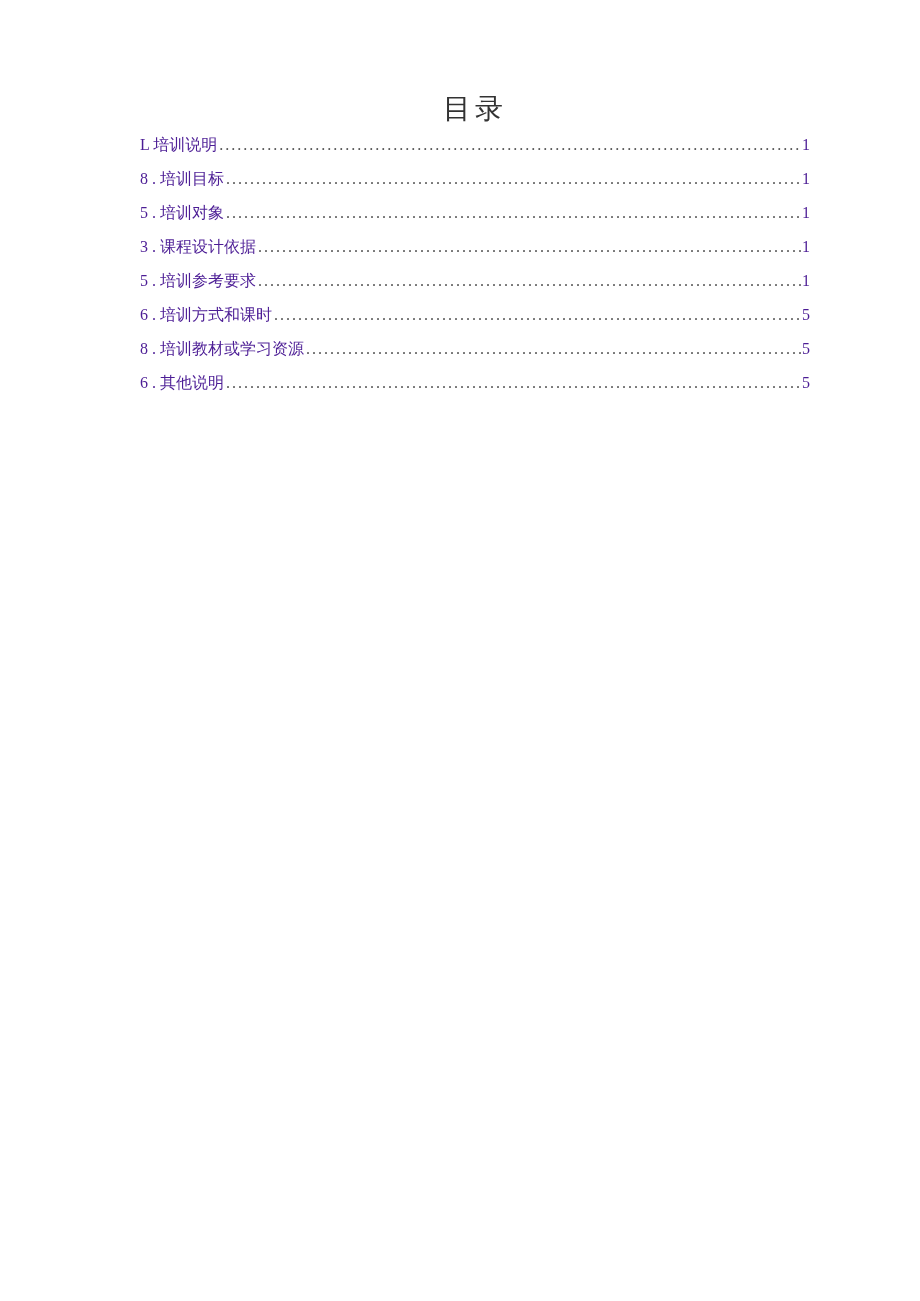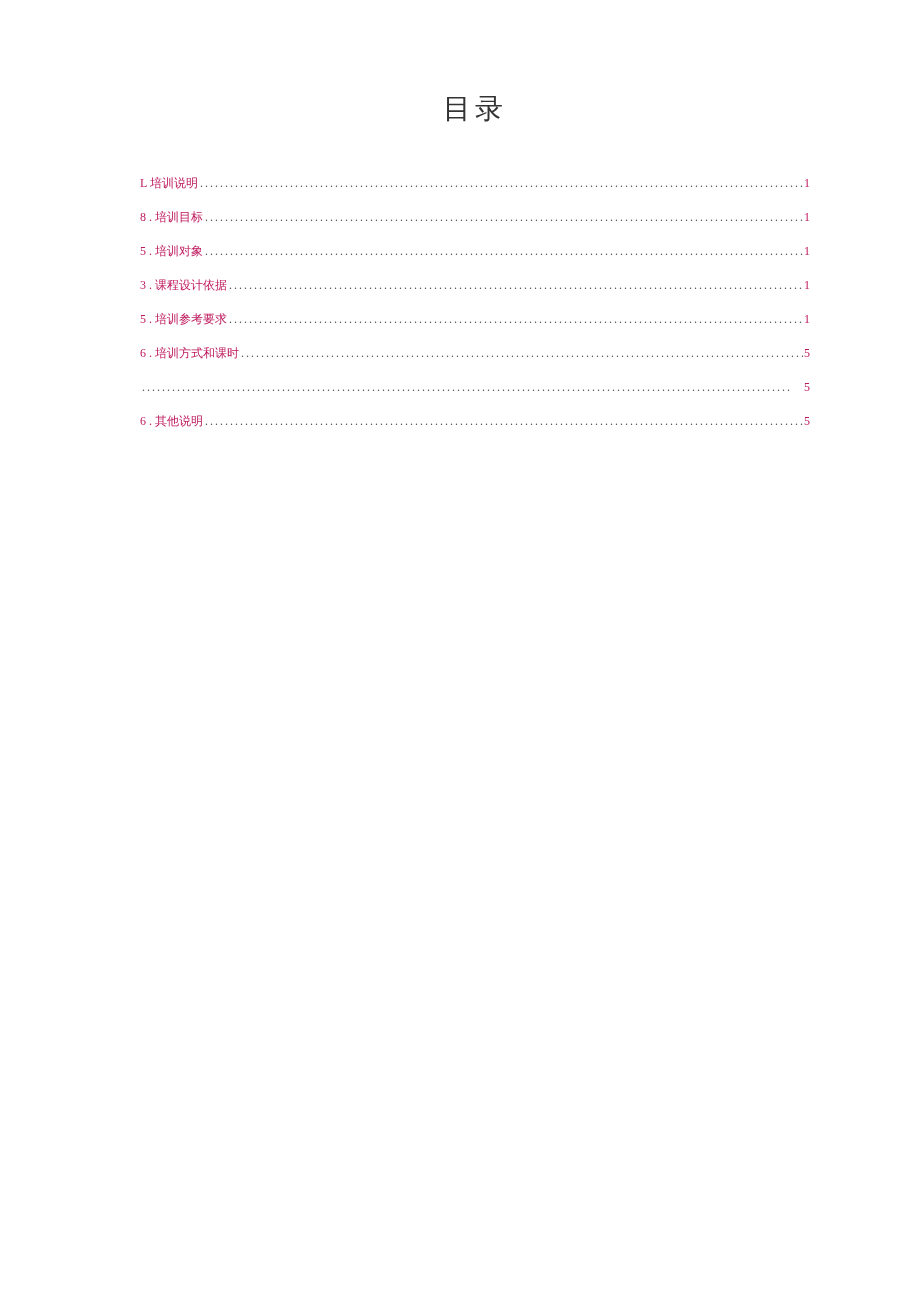--- a/index.html
+++ b/index.html
@@ -14,32 +14,31 @@
       height: 1301px;
       position: relative;
     }
     .page-container {
       padding: 90px 110px 0 140px;
     }
     .title {
       text-align: center;
       font-size: 28px;
       color: #333;
-      margin-bottom: 38px;
       letter-spacing: 4px;
       font-weight: normal;
     }
     .toc-list {
       list-style: none;
     }
     .toc-item {
       display: flex;
       align-items: baseline;
-      font-size: 12px;
-      color: #be185d;
+      font-size: 16px;
+      color: #4c1d95;
       line-height: 34px;
       white-space: nowrap;
       overflow: hidden;
     }
     .toc-label {
       flex-shrink: 0;
     }
     .toc-dots {
       flex: 1;
       overflow: hidden;
@@ -84,20 +83,21 @@
       <span class="toc-label">5  . 培训参考要求</span>
       <span class="toc-dots"></span>
       <span class="toc-page">1</span>
     </li>
     <li class="toc-item">
       <span class="toc-label">6  . 培训方式和课时</span>
       <span class="toc-dots"></span>
       <span class="toc-page">5</span>
     </li>
     <li class="toc-item">
+      <span class="toc-label">8  . 培训教材或学习资源</span>
       <span class="toc-dots"></span>
       <span class="toc-page">5</span>
     </li>
     <li class="toc-item">
       <span class="toc-label">6  . 其他说明</span>
       <span class="toc-dots"></span>
       <span class="toc-page">5</span>
     </li>
   </ul>
 </div>

